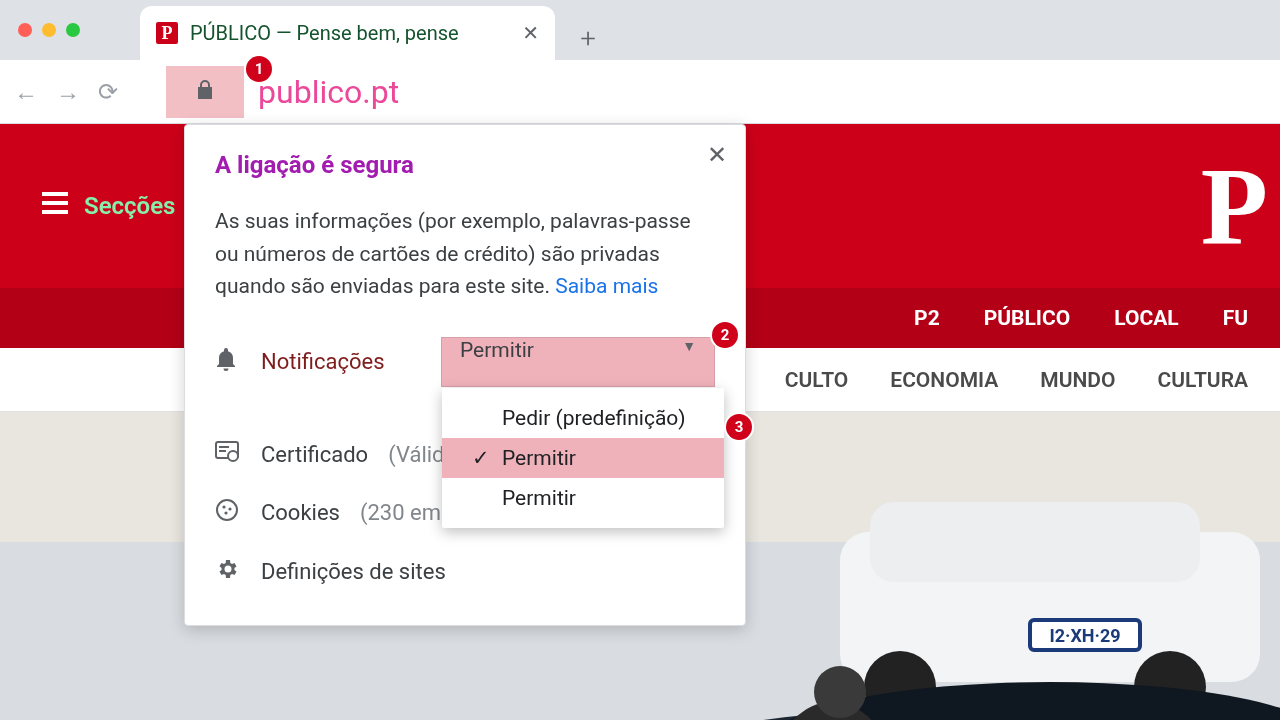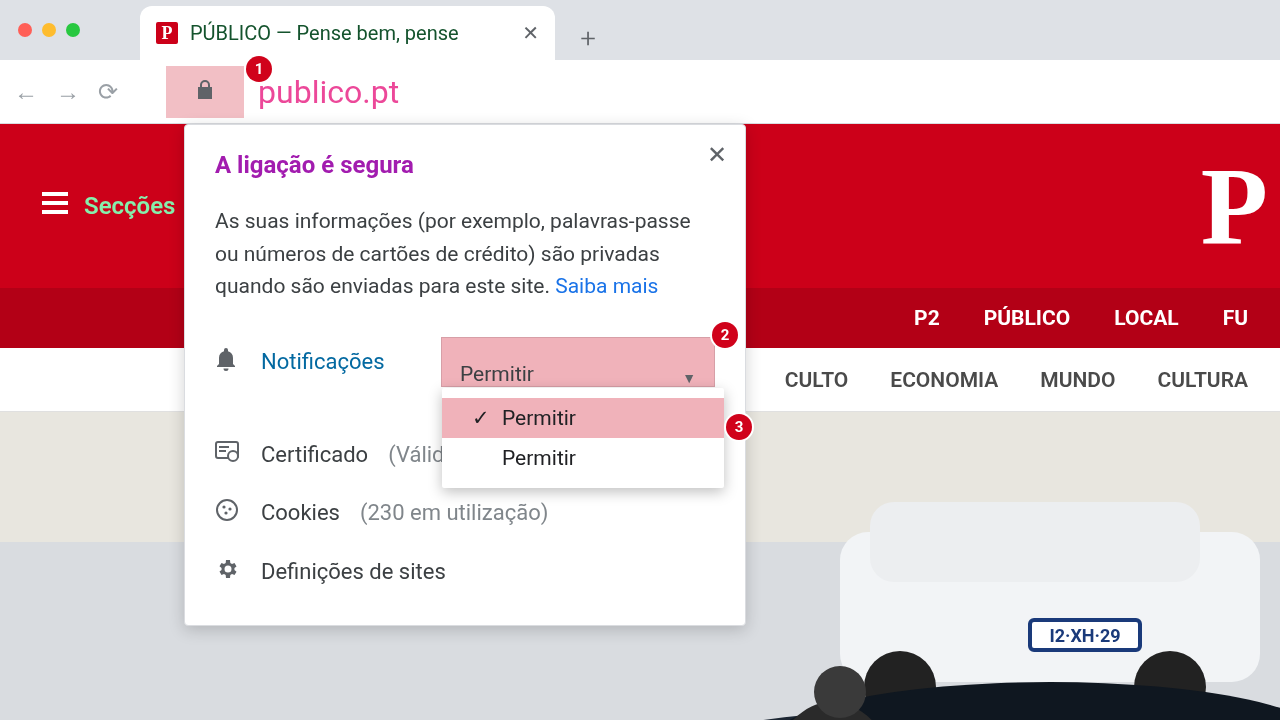--- a/index.html
+++ b/index.html
@@ -43,22 +43,22 @@
 
   
   .popup { position: absolute; top: 124px; left: 184px; width: 562px; background: #fff; border: 1px solid #dadce0; border-radius: 4px; box-shadow: 0 4px 16px rgba(0,0,0,0.18); padding: 26px 30px 18px 30px; }
   .popup-close { position: absolute; top: 16px; right: 18px; font-size: 24px; color: #5f6368; cursor: pointer; }
   .popup h2 { color: #a21caf; font-size: 24px; font-weight: 700; margin-bottom: 26px; }
   .popup p { font-size: 21px; color: #3c4043; line-height: 1.55; }
   .popup a { color: #1a73e8; text-decoration: none; }
 
   .perm-row { display: flex; align-items: center; margin-top: 34px; gap: 20px; position: relative; }
   .perm-row .icon { width: 26px; color: #5f6368; font-size: 22px; }
-  .perm-row .label { font-size: 22px; color: #0369a1; flex: 0 0 160px; }
-  .select-box { flex: 1; height: 50px; background: rgba(204,0,25,0.3); border: 1px solid rgba(0,0,0,0.1); display: flex; align-items: flex-end; justify-content: space-between; padding: 0 18px; font-size: 21px; color: #3c4043; cursor: pointer; position: relative; }
+  .perm-row .label { font-size: 22px; color: #7f1d1d; flex: 0 0 160px; }
+  .select-box { flex: 1; height: 50px; background: rgba(204,0,25,0.3); border: 1px solid rgba(0,0,0,0.1); display: flex; align-items: flex-start; justify-content: space-between; padding: 0 18px; font-size: 21px; color: #3c4043; cursor: pointer; position: relative; }
   .select-box .caret { color: #5f6368; font-size: 14px; }
 
   .dropdown-menu { position: absolute; top: 50px; left: 0; right: -10px; background: #fff; box-shadow: 0 4px 14px rgba(0,0,0,0.25); border-radius: 2px; padding: 10px 0; z-index: 10; }
   .dropdown-menu .item { padding: 8px 32px 8px 60px; font-size: 21px; color: #202124; cursor: pointer; position: relative; }
   .dropdown-menu .item.selected { background: rgba(204,0,25,0.3); }
   .dropdown-menu .item.selected::before { content: "✓"; position: absolute; left: 30px; }
 
   .info-row { display: flex; align-items: center; gap: 20px; margin-top: 54px; font-size: 22px; color: #3c4043; }
   .info-row .icon { width: 26px; color: #5f6368; }
   .info-row .muted { color: #80868b; }
@@ -159,20 +159,21 @@
       <svg width="22" height="24" viewBox="0 0 22 24">
           <path fill="#5f6368" d="M11 24a2.5 2.5 0 002.5-2.5h-5A2.5 2.5 0 0011 24zm7-7V11a7 7 0 00-5-6.7V3a2 2 0 10-4 0v1.3A7 7 0 004 11v6l-2 2v1h18v-1l-2-2z"></path>
         </svg>
     </span>
     <span class="label">Notificações</span>
     <div class="select-box">
       <span>Permitir</span>
       <span class="caret">▼</span>
 
       <div class="dropdown-menu">
+        <div class="item">Pedir (predefinição)</div>
         <div class="item selected">Permitir</div>
         <div class="item">Permitir</div>
       </div>
     </div>
   </div>
 
   <div class="info-row">
     <span class="icon">
       <svg width="24" height="22" viewBox="0 0 24 22">
           <rect x="1" y="1" width="22" height="16" rx="2" fill="none" stroke="#5f6368" stroke-width="2"></rect>

